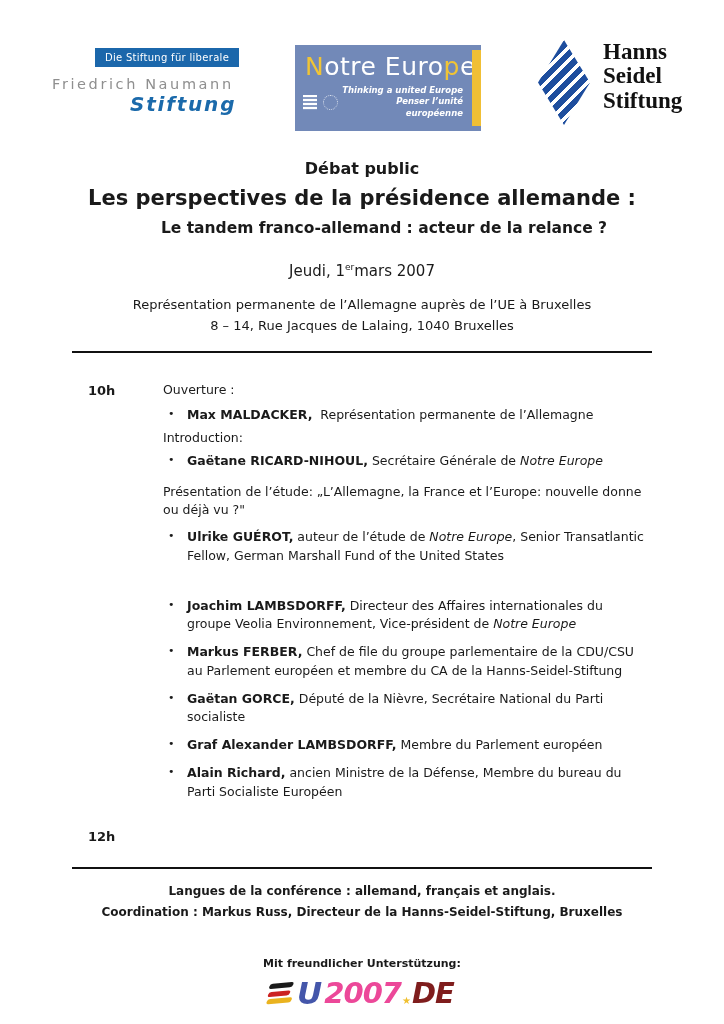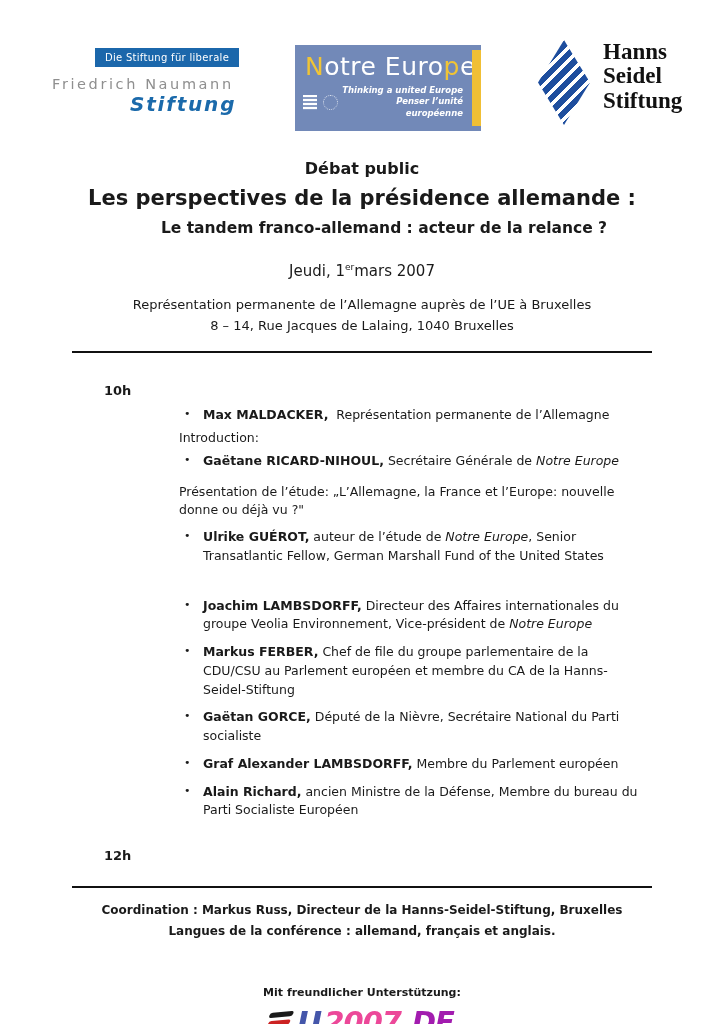--- a/index.html
+++ b/index.html
@@ -42,45 +42,45 @@
   .main-title{margin-top:8px;text-align:center;font-size:21px;font-weight:bold;}
   .subtitle{margin-top:9px;text-align:center;font-size:15.5px;font-weight:bold;padding-left:44px;}
   .date-line{margin-top:25px;text-align:center;font-size:15px;}
   .date-line sup{font-size:60%;vertical-align:super;}
   .venue{margin-top:14px;text-align:center;font-size:13px;line-height:1.65;}
   
   .rule{width:580px;margin:14px auto 0;border:none;border-top:2px solid #111;}
   .rule2{margin-top:20px;}
   
   .schedule{margin-top:28px;font-size:12.5px;line-height:1.5;}
-  .row{display:flex;padding-left:88px;padding-right:80px;margin-left:16px;}
+  .row{display:flex;padding-left:88px;padding-right:80px;}
   .time{width:75px;flex:none;font-weight:bold;font-size:13px;}
   .content{flex:1;}
   .bullet{display:flex;}
   .bullet .dot{width:19px;flex:none;padding-left:5px;font-size:11px;}
   .btext{flex:1;}
   b.nm{font-weight:bold;}
   i.ne{font-style:italic;}
   .mb6{margin-bottom:6px;} .mb4{margin-bottom:4px;} .mb9{margin-bottom:9px;}
   .mb12{margin-bottom:12px;} .mb8{margin-bottom:8px;}
   .mt22{margin-top:22px;} .mt26{margin-top:26px;gap:16px;}
   
   .footer-notes{margin-top:12px;text-align:center;font-size:12px;font-weight:bold;line-height:1.75;}
-  .support{margin-top:44px;text-align:center;font-size:11px;font-weight:bold;}
+  .support{margin-top:34px;text-align:center;font-size:11px;font-weight:bold;}
   .eu-logo-wrap{text-align:center;margin-top:3px;}
   .eu-logo{display:inline-flex;align-items:center;font-style:italic;}
   .eu-e{display:flex;flex-direction:column;gap:2.5px;margin-right:3px;transform:rotate(-5deg);}
   .eu-e span{display:block;height:5px;border-radius:3px;transform:skewX(-25deg);}
   .eu-e .b1{width:24px;background:#1a1a1a;}
   .eu-e .b2{width:22px;background:#cc2222;margin-left:-2px;}
   .eu-e .b3{width:25px;background:#eab31f;margin-left:-4px;}
   .eu-u{font-size:31px;color:#4456aa;font-weight:bold;letter-spacing:-1px;}
   .eu-year{font-size:29px;color:#ec4899;font-weight:bold;margin-left:3px;letter-spacing:-1px;}
   .eu-star{font-size:10px;color:#f0c030;align-self:flex-end;margin:0 1px 5px 1px;font-style:normal;}
-  .eu-de{font-size:29px;color:#a21caf;font-weight:bold;letter-spacing:-1px;}
+  .eu-de{font-size:29px;color:#7f1d1d;font-weight:bold;letter-spacing:-1px;}
 </style>
 </head>
 <body>
 
 <div class="page">
 
   <header class="logos">
 
     <div class="fn-logo">
       <div class="fn-bar">Die Stiftung für liberale Politik</div>
@@ -122,20 +122,21 @@
     <div>Représentation permanente de l’Allemagne auprès de l’UE à Bruxelles</div>
     <div>8 – 14, Rue Jacques de Lalaing, 1040 Bruxelles</div>
   </div>
 
   <hr class="rule">
 
   <section class="schedule">
 
     <div class="row mb6">
       <div class="time">10h</div>
+      <div class="content">Ouverture :</div>
     </div>
 
     <div class="row mb4">
       <div class="time"></div>
       <div class="content">
         <div class="bullet">
           <span class="dot">•</span>
           <span class="btext"><b class="nm">Max MALDACKER,</b><span>&nbsp; Représentation permanente de l’Allemagne</span><i class="ne"></i><span></span></span>
         </div>
       </div>
@@ -227,22 +228,22 @@
 
     <div class="row mt26">
       <div class="time">12h</div>
     </div>
 
   </section>
 
   <hr class="rule rule2">
 
   <div class="footer-notes">
+    <div>Langues de la conférence : allemand, français et anglais.</div>
     <div>Coordination : Markus Russ, Directeur de la Hanns-Seidel-Stiftung, Bruxelles</div>
-    <div>Langues de la conférence : allemand, français et anglais.</div>
   </div>
 
   <div class="support">Mit freundlicher Unterstützung:</div>
 
   <div class="eu-logo-wrap">
     <div class="eu-logo">
       <div class="eu-e">
         <span class="b1"></span>
           <span class="b2"></span>
           <span class="b3"></span>

